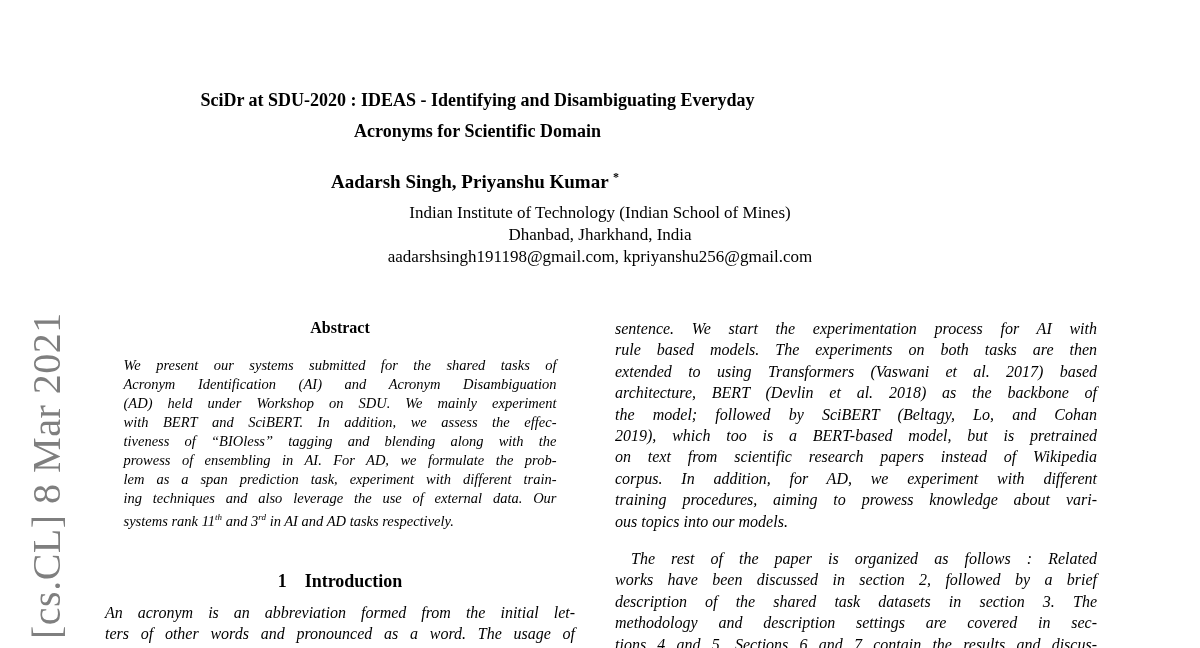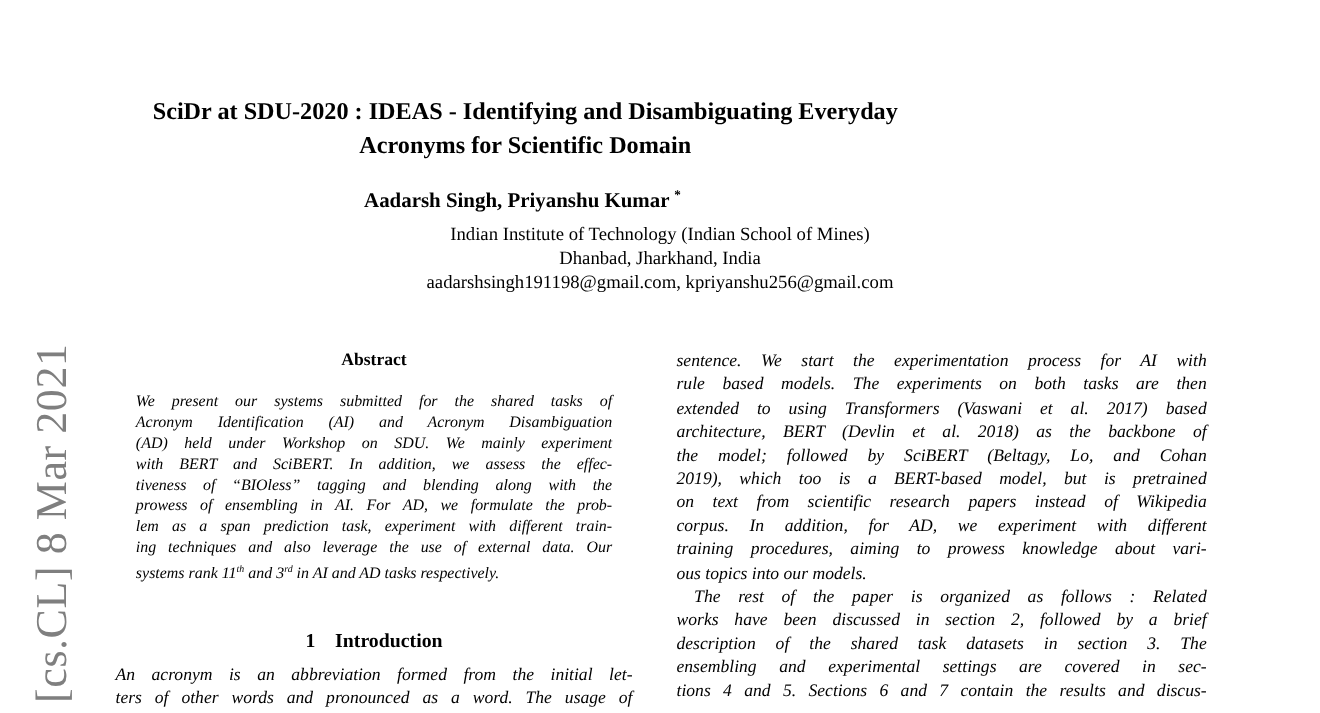--- a/index.html
+++ b/index.html
@@ -27,21 +27,21 @@
     letter-spacing: 0.5px;
   }
   
   #title-block {
     position: absolute;
     top: 85px;
     left: 0;
     width: 955px;
     text-align: center;
     font-weight: bold;
-    font-size: 22px;
+    font-size: 18px;
     line-height: 31px;
   }
   
   #authors-line {
     position: absolute;
     top: 170px;
     left: 0;
     width: 950px;
     text-align: center;
     font-weight: bold;
@@ -99,21 +99,21 @@
   }
   #intro-par { margin-top: 9px; }
   .jline {
     text-align: justify;
     text-align-last: justify;
     text-justify: inter-word;
     white-space: nowrap;
     font-style: italic;
   }
   .end-last .jline:last-child { text-align-last: left; }
-  .indent-first .jline:first-child { text-indent: 16px; }
+  .indent-first .jline:first-child { text-indent: 16px; margin-top: 16px; }
 </style>
 </head>
 <body>
 
 <div id="page">
 
   <div id="arxiv-stamp">[cs.CL]  8 Mar 2021</div>
 
   <div id="title-block">
     <div>SciDr at SDU-2020 : IDEAS - Identifying and Disambiguating Everyday</div>
@@ -165,18 +165,18 @@
         <div class="jline">2019), which too is a BERT-based model, but is pretrained</div>
         <div class="jline">on text from scientific research papers instead of Wikipedia</div>
         <div class="jline">corpus. In addition, for AD, we experiment with different</div>
         <div class="jline">training procedures, aiming to prowess knowledge about vari-</div>
         <div class="jline">ous topics into our models.</div>
       </div>
     <div class="body-par indent-first">
         <div class="jline">The rest of the paper is organized as follows : Related</div>
         <div class="jline">works have been discussed in section 2, followed by a brief</div>
         <div class="jline">description of the shared task datasets in section 3. The</div>
-        <div class="jline">ensembling and experimental settings are covered in sec-</div>
+        <div class="jline">methodology and description settings are covered in sec-</div>
         <div class="jline">tions 4 and 5. Sections 6 and 7 contain the results and discus-</div>
       </div>
   </div>
 
 </div>
 
 </body></html>

